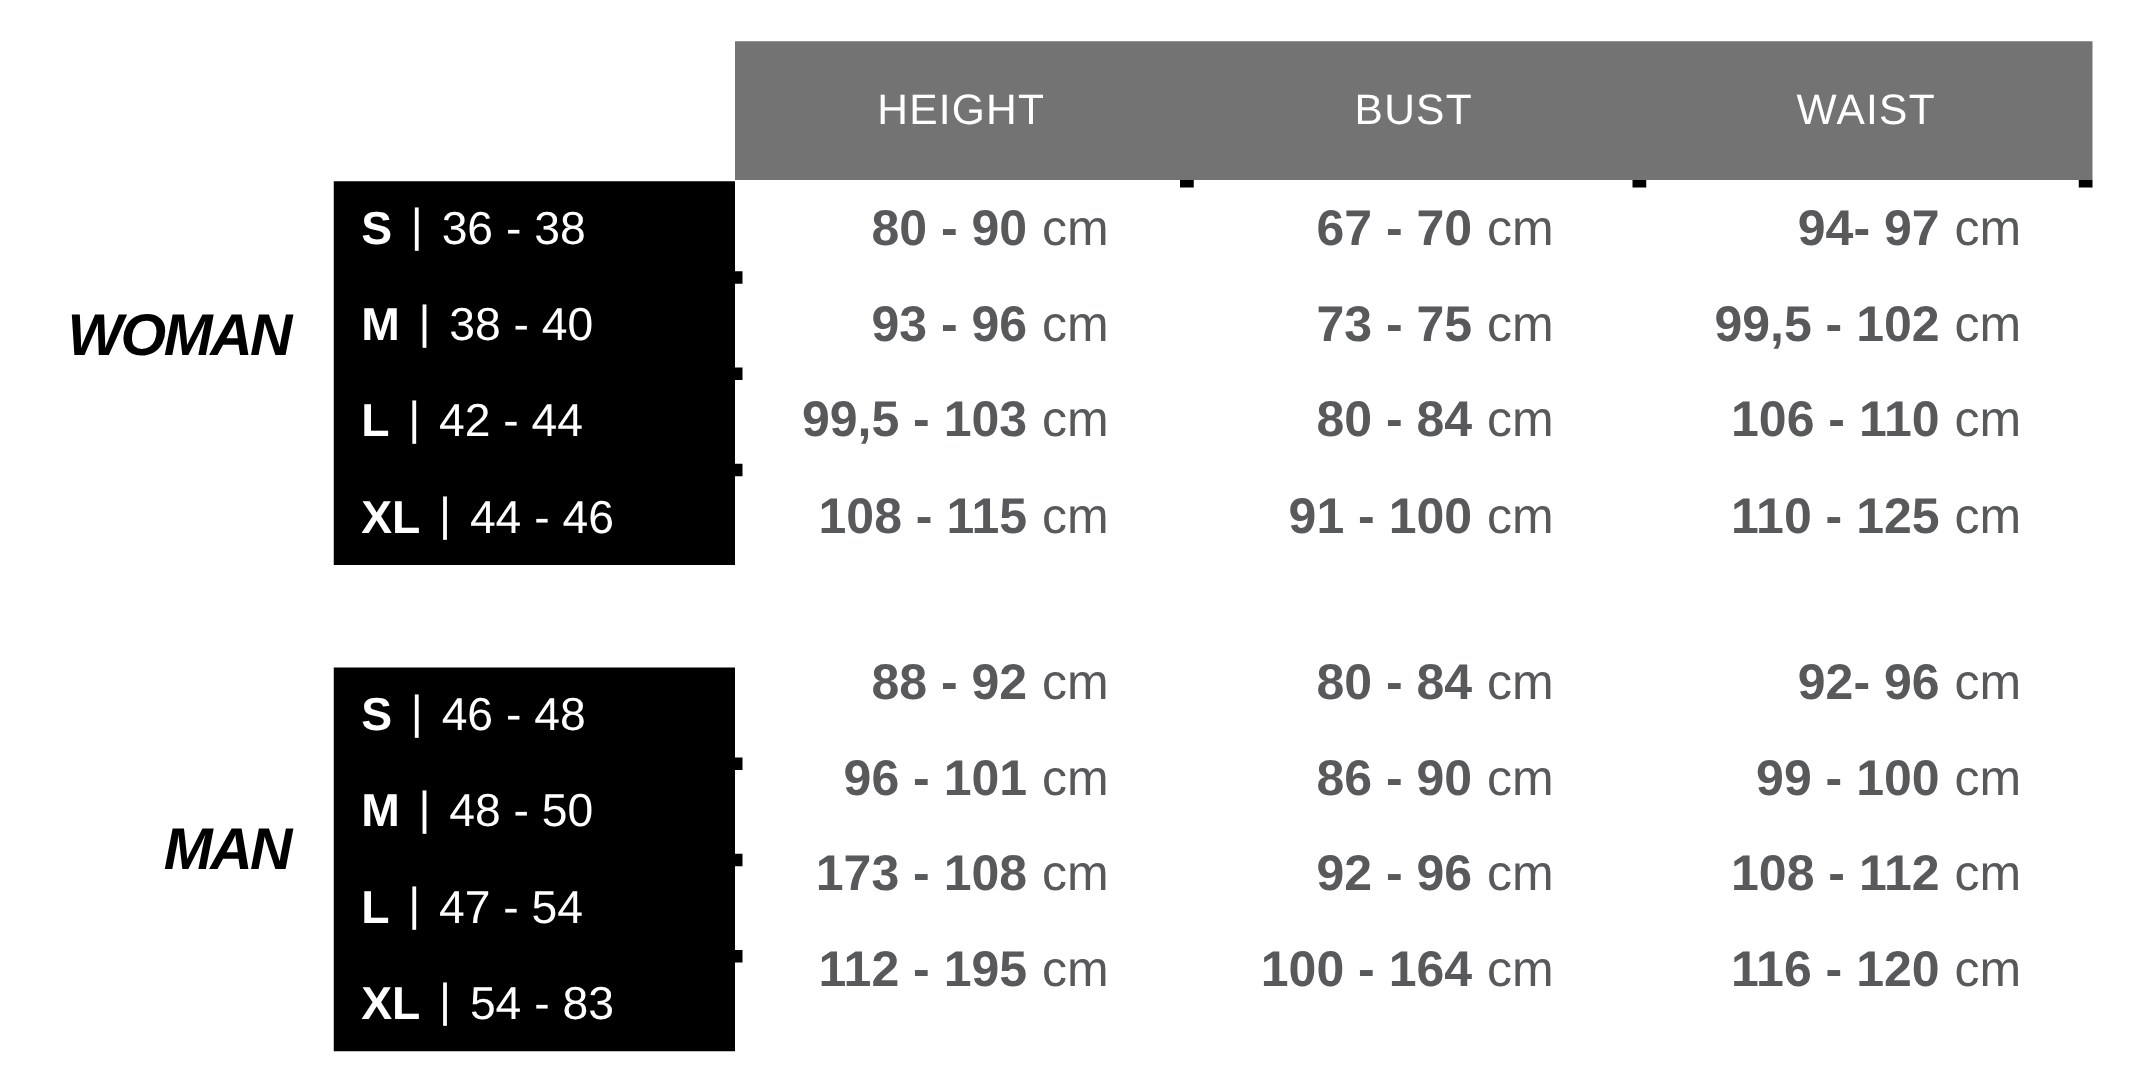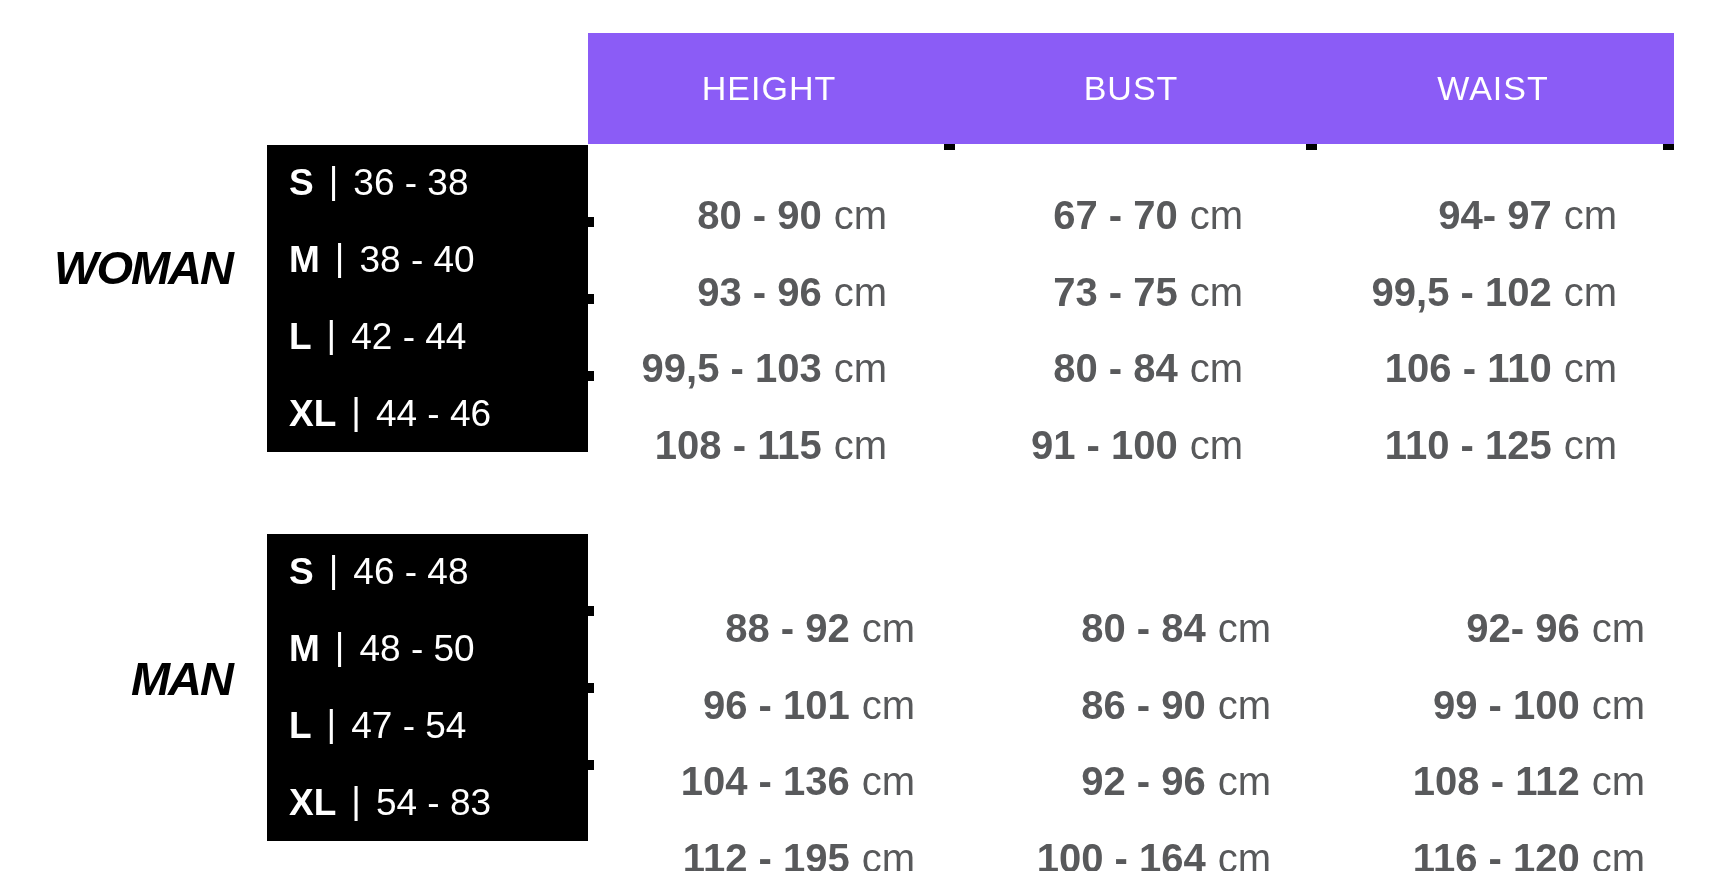--- a/index.html
+++ b/index.html
@@ -3,21 +3,21 @@
 <meta charset="utf-8">
 <style>
   html,body{margin:0;padding:0;background:#ffffff;}
   .canvas{
     position:relative;width:1711px;height:871px;background:#ffffff;overflow:hidden;
     font-family:"Liberation Sans","DejaVu Sans",sans-serif;
   }
   
   .header-bar{
     position:absolute;left:588px;top:33px;width:1086px;height:111px;
-    background:#8b5cf6;display:flex;
+    background:#737373;display:flex;
   }
   .hcell{
     flex:1 1 0;display:flex;align-items:center;justify-content:center;
     color:#ffffff;font-size:34px;font-weight:400;letter-spacing:1px;
   }
   
   .gender-label{
     position:absolute;left:0;width:232px;text-align:right;
     color:#000000;font-weight:bold;font-style:italic;
     font-size:47px;letter-spacing:-2px;line-height:54px;height:54px;
@@ -33,24 +33,24 @@
   .size-box.man{top:534px;}
   .srow{
     flex:1 1 0;display:flex;align-items:center;color:#ffffff;font-size:37px;
   }
   .sletter{font-weight:bold;}
   .ssep{font-weight:400;margin:0 15px;position:relative;top:-2px;}
   .srange{font-weight:400;}
   
   .values{
     position:absolute;left:588px;width:1086px;height:307px;
-    display:flex;flex-direction:column;margin-top:32px;
+    display:flex;flex-direction:column;
   }
   .values.woman{top:145px;}
-  .values.man{top:558px;padding-left:28px;}
+  .values.man{top:508px;}
   .vrow{flex:1 1 0;display:flex;}
   .vcell{
     width:362px;box-sizing:border-box;display:flex;align-items:center;justify-content:flex-end;
     color:#58595b;font-size:40px;
   }
   .vcell.c1{padding-right:63px;}
   .vcell.c2{padding-right:69px;}
   .vcell.c3{padding-right:57px;}
   .num{font-weight:bold;}
   .unit{font-weight:400;margin-left:12px;}
@@ -202,21 +202,21 @@
           <span class="num">86 - 90</span>
           <span class="unit">cm</span>
         </div>
       <div class="vcell c3">
           <span class="num">99 - 100</span>
           <span class="unit">cm</span>
         </div>
     </div>
     <div class="vrow">
       <div class="vcell c1">
-          <span class="num">104 - 136</span>
+          <span class="num">173 - 108</span>
           <span class="unit">cm</span>
         </div>
       <div class="vcell c2">
           <span class="num">92 - 96</span>
           <span class="unit">cm</span>
         </div>
       <div class="vcell c3">
           <span class="num">108 - 112</span>
           <span class="unit">cm</span>
         </div>

